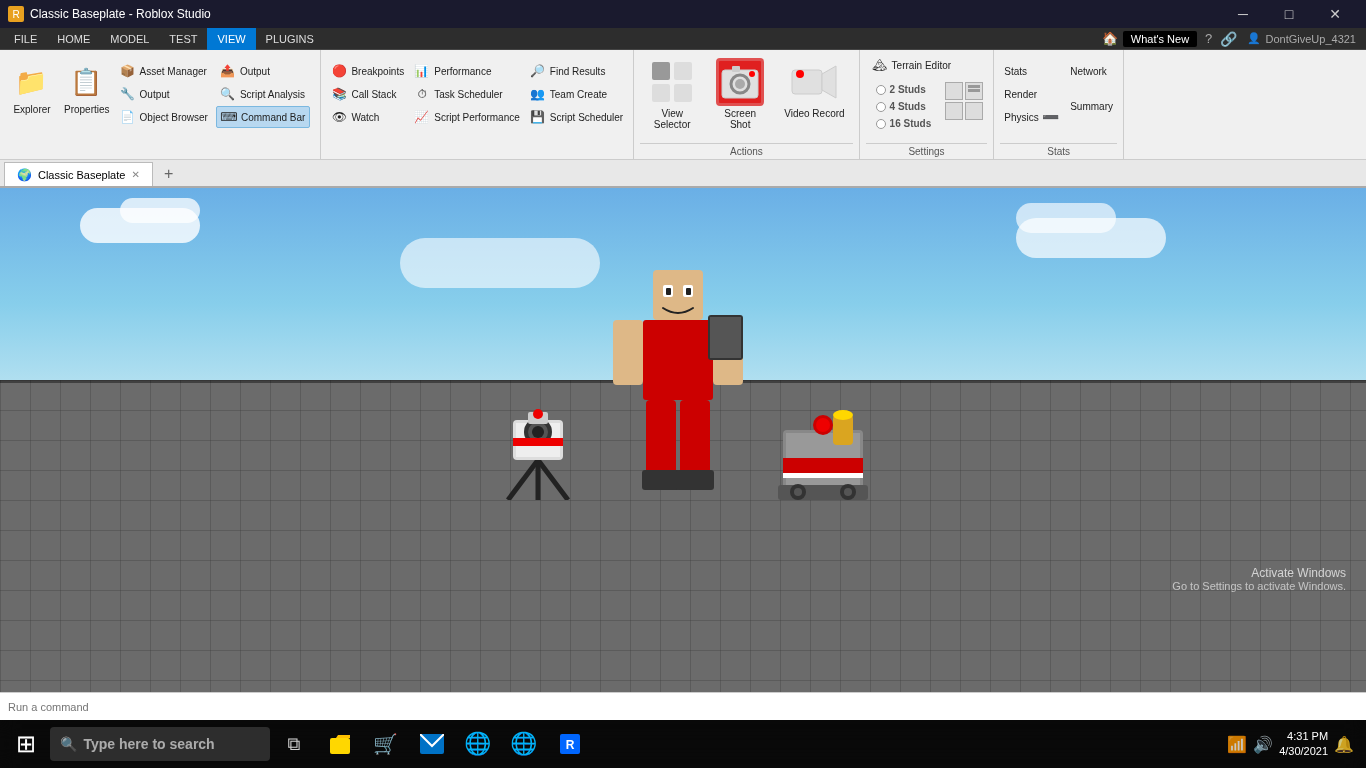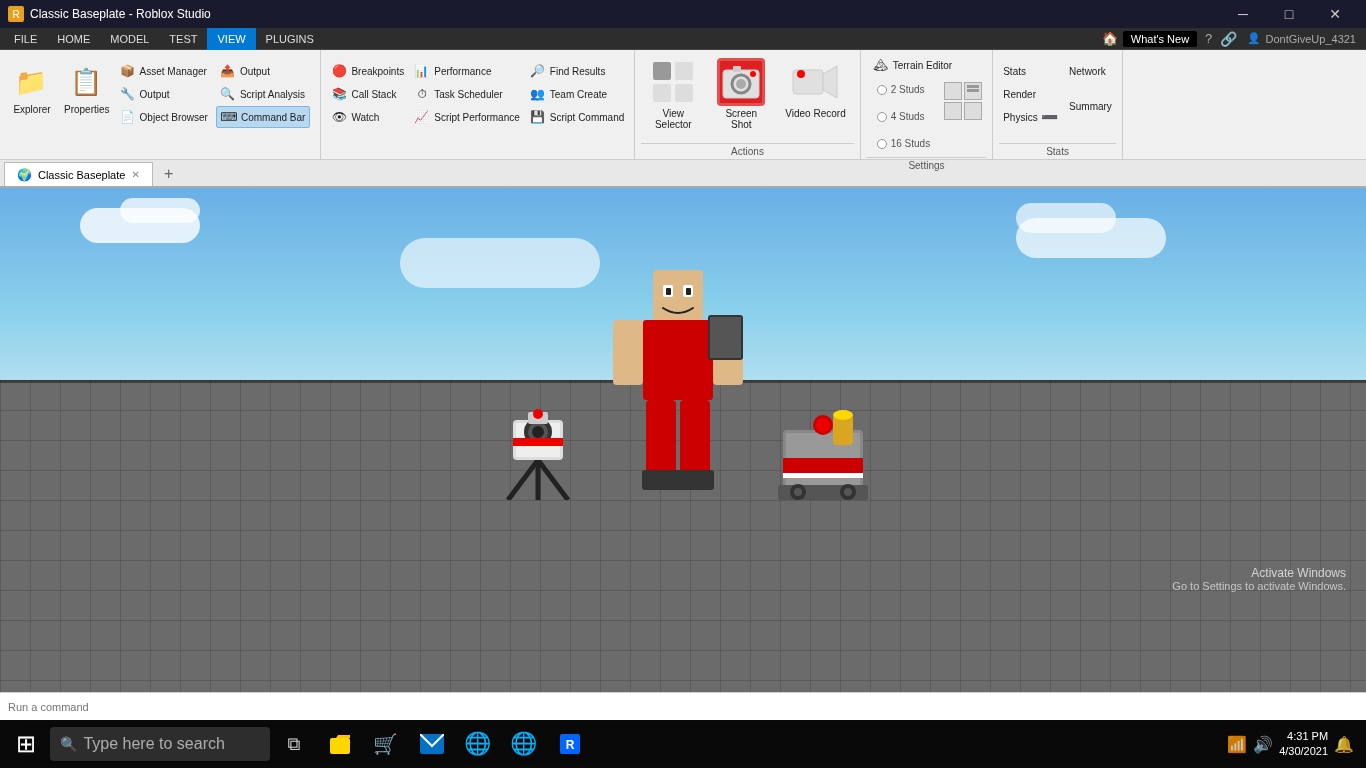--- a/index.html
+++ b/index.html
@@ -154,22 +154,23 @@
       height: 48px;
       display: flex;
       align-items: center;
       justify-content: center;
     }
 
     
     .settings-radios {
       display: flex;
       flex-direction: column;
-      gap: 16px;
+      gap: 6px;
       padding: 4px 6px;
+      font-weight: bold;
     }
     .radio-item {
       display: flex;
       align-items: center;
       gap: 4px;
       font-size: 10px;
       color: #555;
       cursor: pointer;
     }
     .radio-circle { width: 10px; height: 10px; border-radius: 50%; border: 1px solid #999; background: #fff; flex-shrink: 0; }
@@ -287,22 +288,23 @@
       align-items: center;
       padding: 0 10px;
       gap: 6px;
       cursor: text;
     }
     #search-box input {
       background: transparent;
       border: none;
       outline: none;
       color: rgba(255,255,255,0.8);
-      font-size: 16px;
+      font-size: 14px;
       width: 100%;
+      font-weight: bold;
     }
     #search-box input::placeholder { color: rgba(255,255,255,0.6); }
     .taskbar-spacer { flex: 1; }
     #taskbar-right {
       display: flex;
       align-items: center;
       gap: 6px;
       color: white;
       font-size: 11px;
       padding-right: 8px;
@@ -425,21 +427,21 @@
         <div class="ribbon-small-btn">
           <span class="ribbon-small-icon">🔎</span>
           <span>Find Results</span>
         </div>
         <div class="ribbon-small-btn">
           <span class="ribbon-small-icon">👥</span>
           <span>Team Create</span>
         </div>
         <div class="ribbon-small-btn">
           <span class="ribbon-small-icon">💾</span>
-          <span>Script Command</span>
+          <span>Script Scheduler</span>
         </div>
       </div>
     </div>
   </div>
 
   <div class="ribbon-group">
     <div class="ribbon-group-items" style="align-items:flex-start;gap:4px;">
 
       <div class="camera-btn">
         <div class="camera-icon-wrap">

